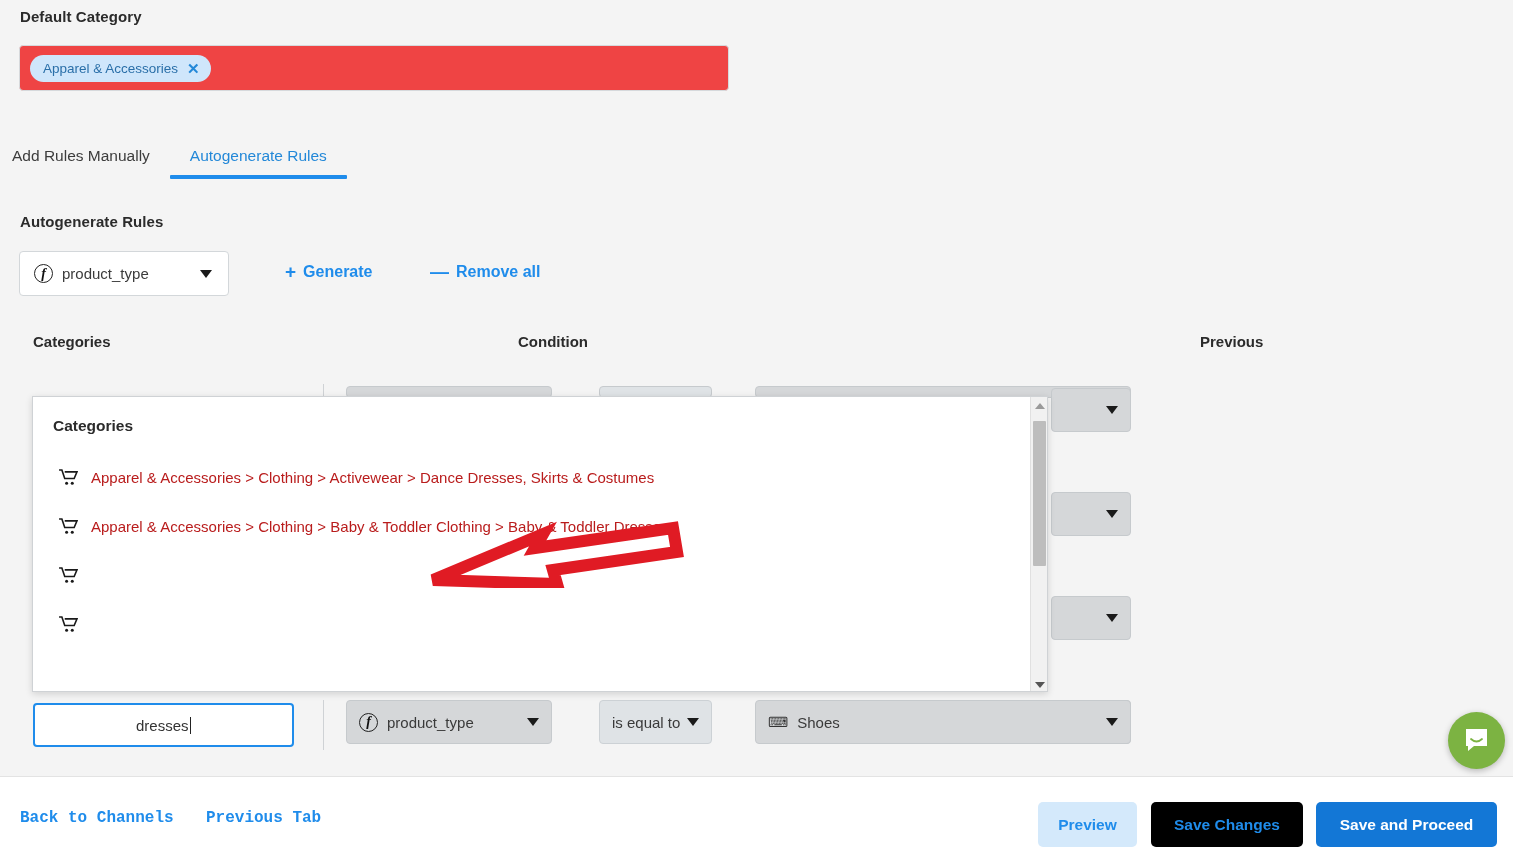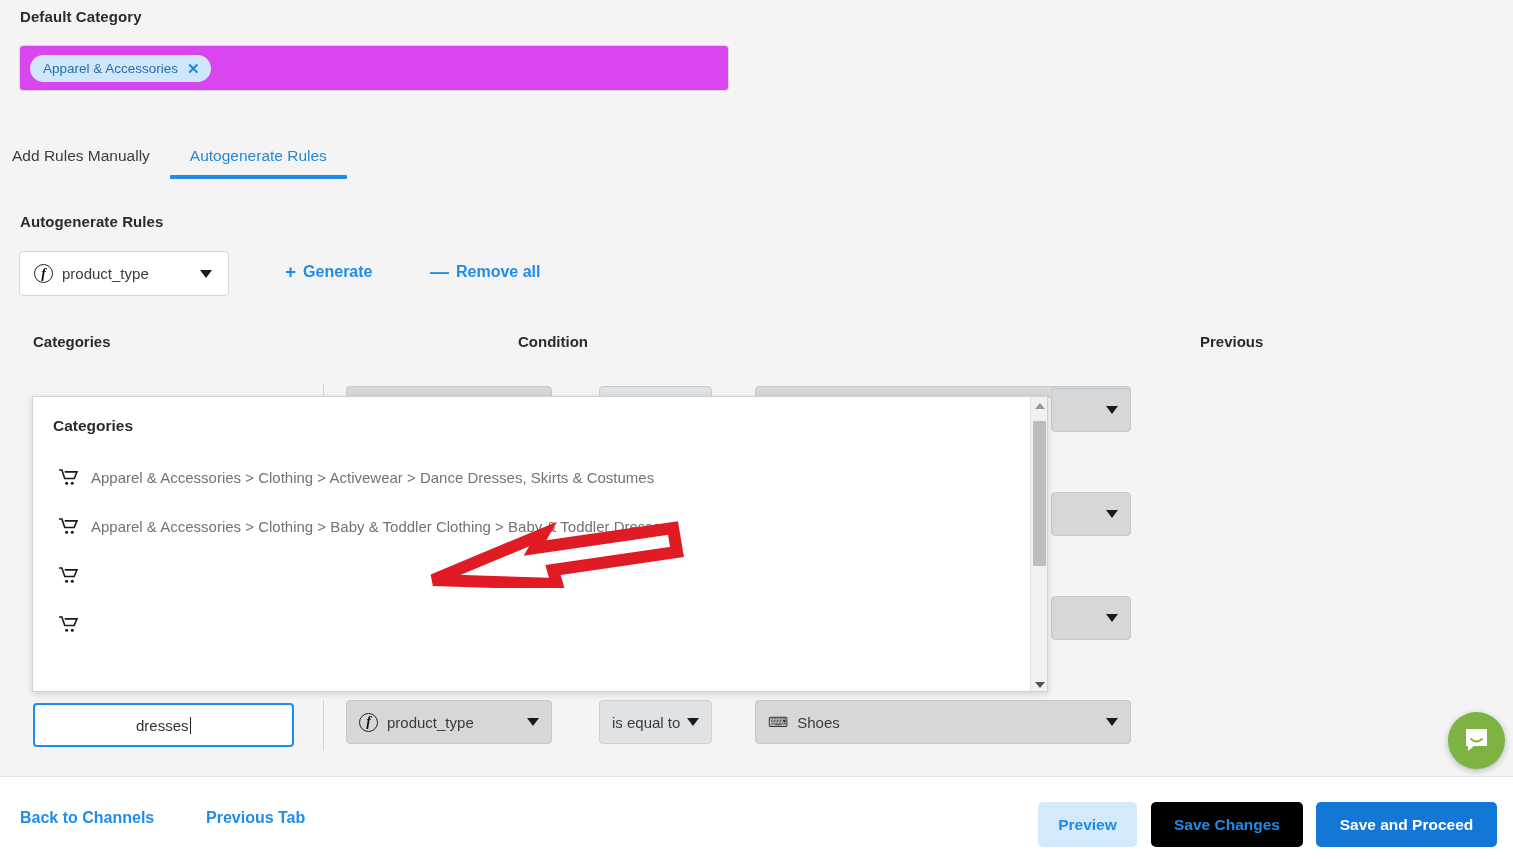--- a/index.html
+++ b/index.html
@@ -15,21 +15,21 @@
   .section-label {
     position: absolute;
     font-size: 15px; font-weight: bold; color: #2b2b2b;
     letter-spacing: .1px;
   }
   #default-cat-label { left: 20px; top: 8px; }
 
   #chip-field {
     position: absolute; left: 19px; top: 45px;
     width: 710px; height: 46px;
-    background: #d946ef; border: 1px solid #d6d9dc; border-radius: 4px;
+    background: #ef4444; border: 1px solid #d6d9dc; border-radius: 4px;
     display: flex; align-items: center; padding: 0 10px;
   }
   .chip {
     display: inline-flex; align-items: center; gap: 9px;
     background: #cfe6fb; color: #2a6fa8;
     border-radius: 14px; height: 27px; padding: 0 11px 0 13px;
     font-size: 13.5px; white-space: nowrap;
   }
   .chip-x { color: #2388d8; font-size: 15px; font-weight: bold; cursor: pointer; line-height: 1; }
 
@@ -104,21 +104,21 @@
     overflow: hidden;
   }
   #cat-panel-title {
     position: absolute; left: 20px; top: 20px;
     font-size: 15.5px; font-weight: bold; color: #2b2b2b;
   }
   #cat-list { position: absolute; left: 0; top: 58px; right: 30px; }
   .cat-item {
     display: flex; align-items: flex-start; gap: 13px;
     padding: 11px 10px 11px 26px;
-    font-size: 15px; color: #737373; line-height: 1.6; cursor: pointer;
+    font-size: 15px; color: #b91c1c; line-height: 1.6; cursor: pointer;
   }
   .cart-icon { flex: none; margin-top: 3px; }
   .cat-text { max-width: 870px; }
 
   
   #panel-scrollbar {
     position: absolute; right: 0; top: 0; width: 17px; height: 296px;
     background: #f1f1f1; border-left: 1px solid #e0e0e0;
   }
   .sb-arrow {
@@ -165,21 +165,21 @@
 
   .kb-icon { margin-right: 9px; font-size: 14px; color: #333; flex: none; }
 
   
   #footer {
     position: absolute; left: 0; bottom: 0; width: 1513px; height: 83px;
     background: #ffffff; border-top: 1px solid #e3e3e3;
   }
   .footer-link {
     position: absolute; top: 32px; font-size: 16px; font-weight: bold;
-    color: #1f8ceb; cursor: pointer;
+    color: #1f8ceb; cursor: pointer; font-family: Liberation Mono, monospace;
   }
   #back-to-channels { left: 20px; }
   #previous-tab { left: 206px; }
   .footer-btn {
     position: absolute; top: 25px; height: 45px; border-radius: 5px;
     display: flex; align-items: center; justify-content: center;
     font-size: 15.5px; font-weight: bold; cursor: pointer; border: none;
     font-family: "Liberation Sans", sans-serif;
   }
   #btn-preview { left: 1038px; width: 99px; background: #d4e9fb; color: #1f8ceb; }

